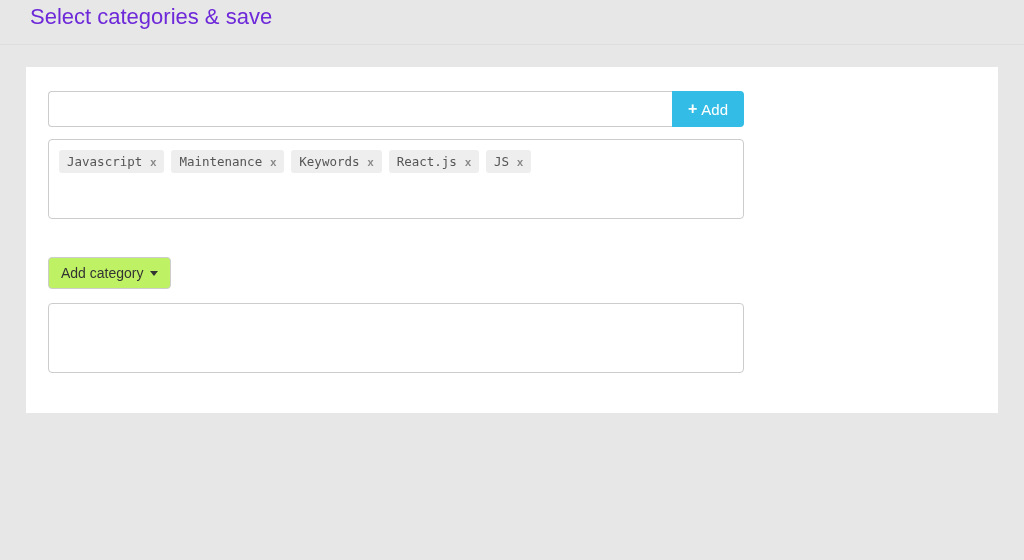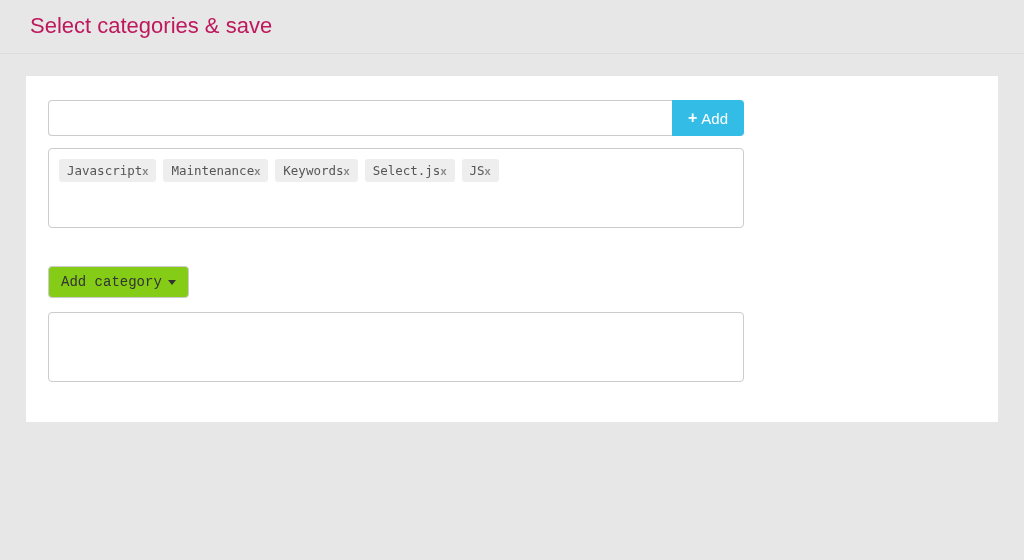--- a/index.html
+++ b/index.html
@@ -3,24 +3,24 @@
   <meta charset="utf-8">
   <style>
     * { box-sizing: border-box; margin: 0; padding: 0; }
     body {
       font-family: "Helvetica Neue", Helvetica, Arial, sans-serif;
       background: #e7e7e7;
       color: #333;
       font-size: 14px;
     }
     .page-title {
-      padding: 13px 30px 14px;
+      padding: 4px 30px 14px;
       font-size: 22px;
       font-weight: 400;
-      color: #be185d;
+      color: #6d28d9;
       border-bottom: 1px solid #ddd;
     }
     .panel {
       background: #fff;
       margin: 22px 26px 0 26px;
       padding: 24px 22px 40px 22px;
     }
     .section-heading {
       font-size: 26px;
       font-weight: 400;
@@ -78,44 +78,43 @@
     }
     .tag {
       background: #eee;
       border-radius: 3px;
       padding: 4px 8px;
       font-family: Menlo, Consolas, monospace;
       font-size: 12.5px;
       color: #555;
       display: flex;
       align-items: center;
-      gap: 0;
+      gap: 8px;
       text-align: right;
     }
     .tag-x {
       color: #888;
       cursor: pointer;
       font-family: Arial, sans-serif;
       font-weight: bold;
       font-size: 11px;
     }
     .section-gap { height: 38px; }
     .dropdown-btn {
-      background: #84cc16;
+      background: #bef264;
       border: 1px solid #ccc;
       border-radius: 4px;
       padding: 7px 12px;
       font-size: 14px;
       color: #333;
       cursor: pointer;
       display: inline-flex;
       align-items: center;
       gap: 6px;
       margin-bottom: 14px;
-      font-family: Liberation Mono, monospace;
     }
     .caret {
       width: 0; height: 0;
       border-left: 4px solid transparent;
       border-right: 4px solid transparent;
       border-top: 5px solid #333;
       display: inline-block;
     }
     .category-box {
       width: 75%;
@@ -148,21 +147,21 @@
       </span>
       <span class="tag">
         <span>Maintenance</span>
         <span class="tag-x">x</span>
       </span>
       <span class="tag">
         <span>Keywords</span>
         <span class="tag-x">x</span>
       </span>
       <span class="tag">
-        <span>Select.js</span>
+        <span>React.js</span>
         <span class="tag-x">x</span>
       </span>
       <span class="tag">
         <span>JS</span>
         <span class="tag-x">x</span>
       </span>
     </div>
   </div>
 
   <div class="section-gap"></div>

